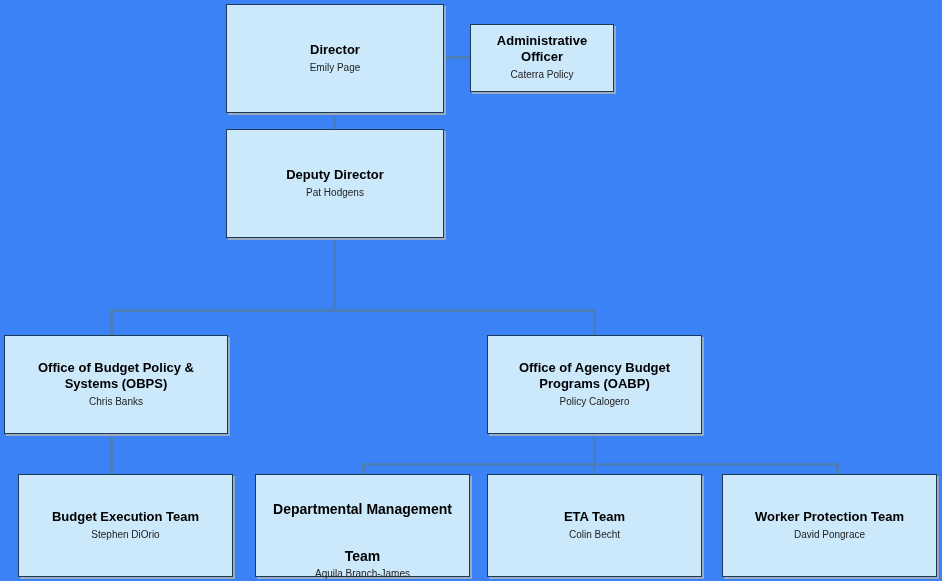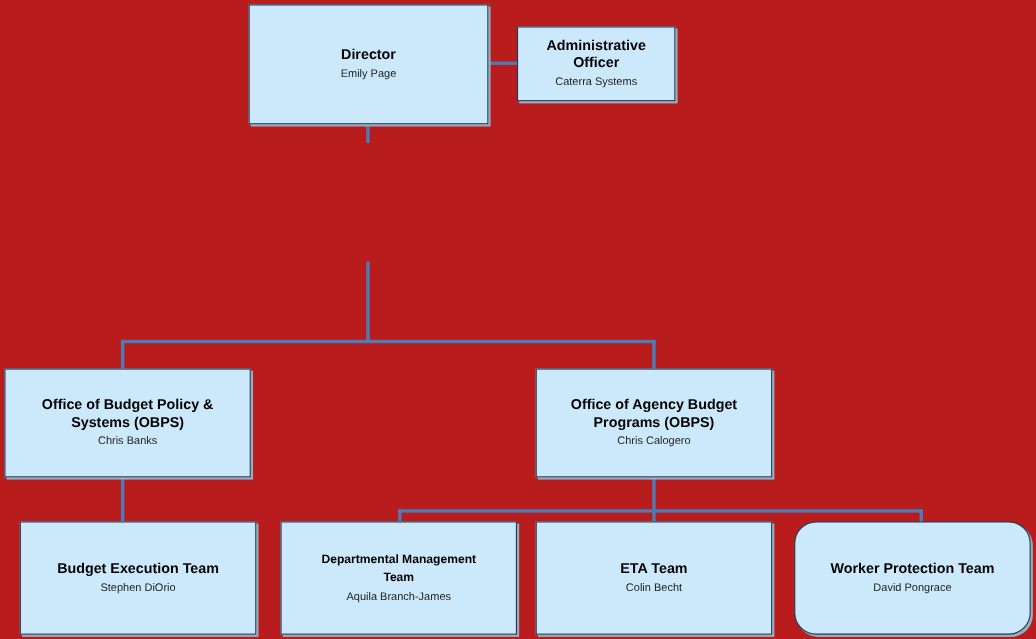--- a/index.html
+++ b/index.html
@@ -7,21 +7,21 @@
     padding: 0;
     background: #ffffff;
   }
   body {
     font-family: "Liberation Sans", sans-serif;
   }
   #org-chart {
     position: relative;
     width: 942px;
     height: 581px;
-    background: #b91c1c;
+    background: #3b82f6;
     overflow: hidden;
   }
   .node {
     position: absolute;
     box-sizing: border-box;
     background: #cce8fb;
     border: 1px solid #1b3a57;
     box-shadow: 2px 2px 0 0 #9aacbb;
     display: flex;
     flex-direction: column;
@@ -36,21 +36,21 @@
     font-size: 13px;
     color: #000000;
     line-height: 16px;
   }
   .node .person {
     font-size: 10px;
     color: #222222;
     line-height: 17px;
     margin-top: 1px;
   }
-  .node.small .title { font-size: 11px; }
+  .node.small .title { font-size: 14px; margin-top: 31px; }
   .node.small .person { font-size: 10px; }
 
   .connector {
     position: absolute;
     background: #4a7ebb;
     z-index: 1;
   }
   .connector.v { width: 3px; }
   .connector.h { height: 3px; }
 </style>
@@ -79,50 +79,54 @@
   <div class="connector v" style="left:836px; top:463px; height:12px;"></div>
 
   <div class="node" style="left:226px; top:4px; width:218px; height:109px;">
     <div class="title">Director</div>
     <div class="person">Emily Page</div>
   </div>
 
   <div class="node" style="left:470px; top:24px; width:144px; height:68px;">
     <div class="title">Administrative</div>
     <div class="title">Officer</div>
-    <div class="person">Caterra Systems</div>
+    <div class="person">Caterra Policy</div>
   </div>
 
+  <div class="node" style="left:226px; top:129px; width:218px; height:109px;">
+    <div class="title">Deputy Director</div>
+    <div class="person">Pat Hodgens</div>
+  </div>
 
   <div class="node" style="left:4px; top:335px; width:224px; height:99px;">
     <div class="title">Office of Budget Policy &amp;</div>
     <div class="title">Systems (OBPS)</div>
     <div class="person">Chris Banks</div>
   </div>
 
   <div class="node" style="left:487px; top:335px; width:215px; height:99px;">
     <div class="title">Office of Agency Budget</div>
-    <div class="title">Programs (OBPS)</div>
-    <div class="person">Chris Calogero</div>
+    <div class="title">Programs (OABP)</div>
+    <div class="person">Policy Calogero</div>
   </div>
 
   <div class="node" style="left:18px; top:474px; width:215px; height:103px;">
     <div class="title">Budget Execution Team</div>
     <div class="person">Stephen DiOrio</div>
   </div>
 
   <div class="node small" style="left:255px; top:474px; width:215px; height:103px;">
     <div class="title">Departmental Management</div>
     <div class="title">Team</div>
     <div class="person">Aquila Branch-James</div>
   </div>
 
   <div class="node" style="left:487px; top:474px; width:215px; height:103px;">
     <div class="title">ETA Team</div>
     <div class="person">Colin Becht</div>
   </div>
 
-  <div class="node" style="left:722px; top:474px; width:215px; height:103px;border-radius:20px;">
+  <div class="node" style="left:722px; top:474px; width:215px; height:103px;">
     <div class="title">Worker Protection Team</div>
     <div class="person">David Pongrace</div>
   </div>
 
 </div>
 
 </body></html>

